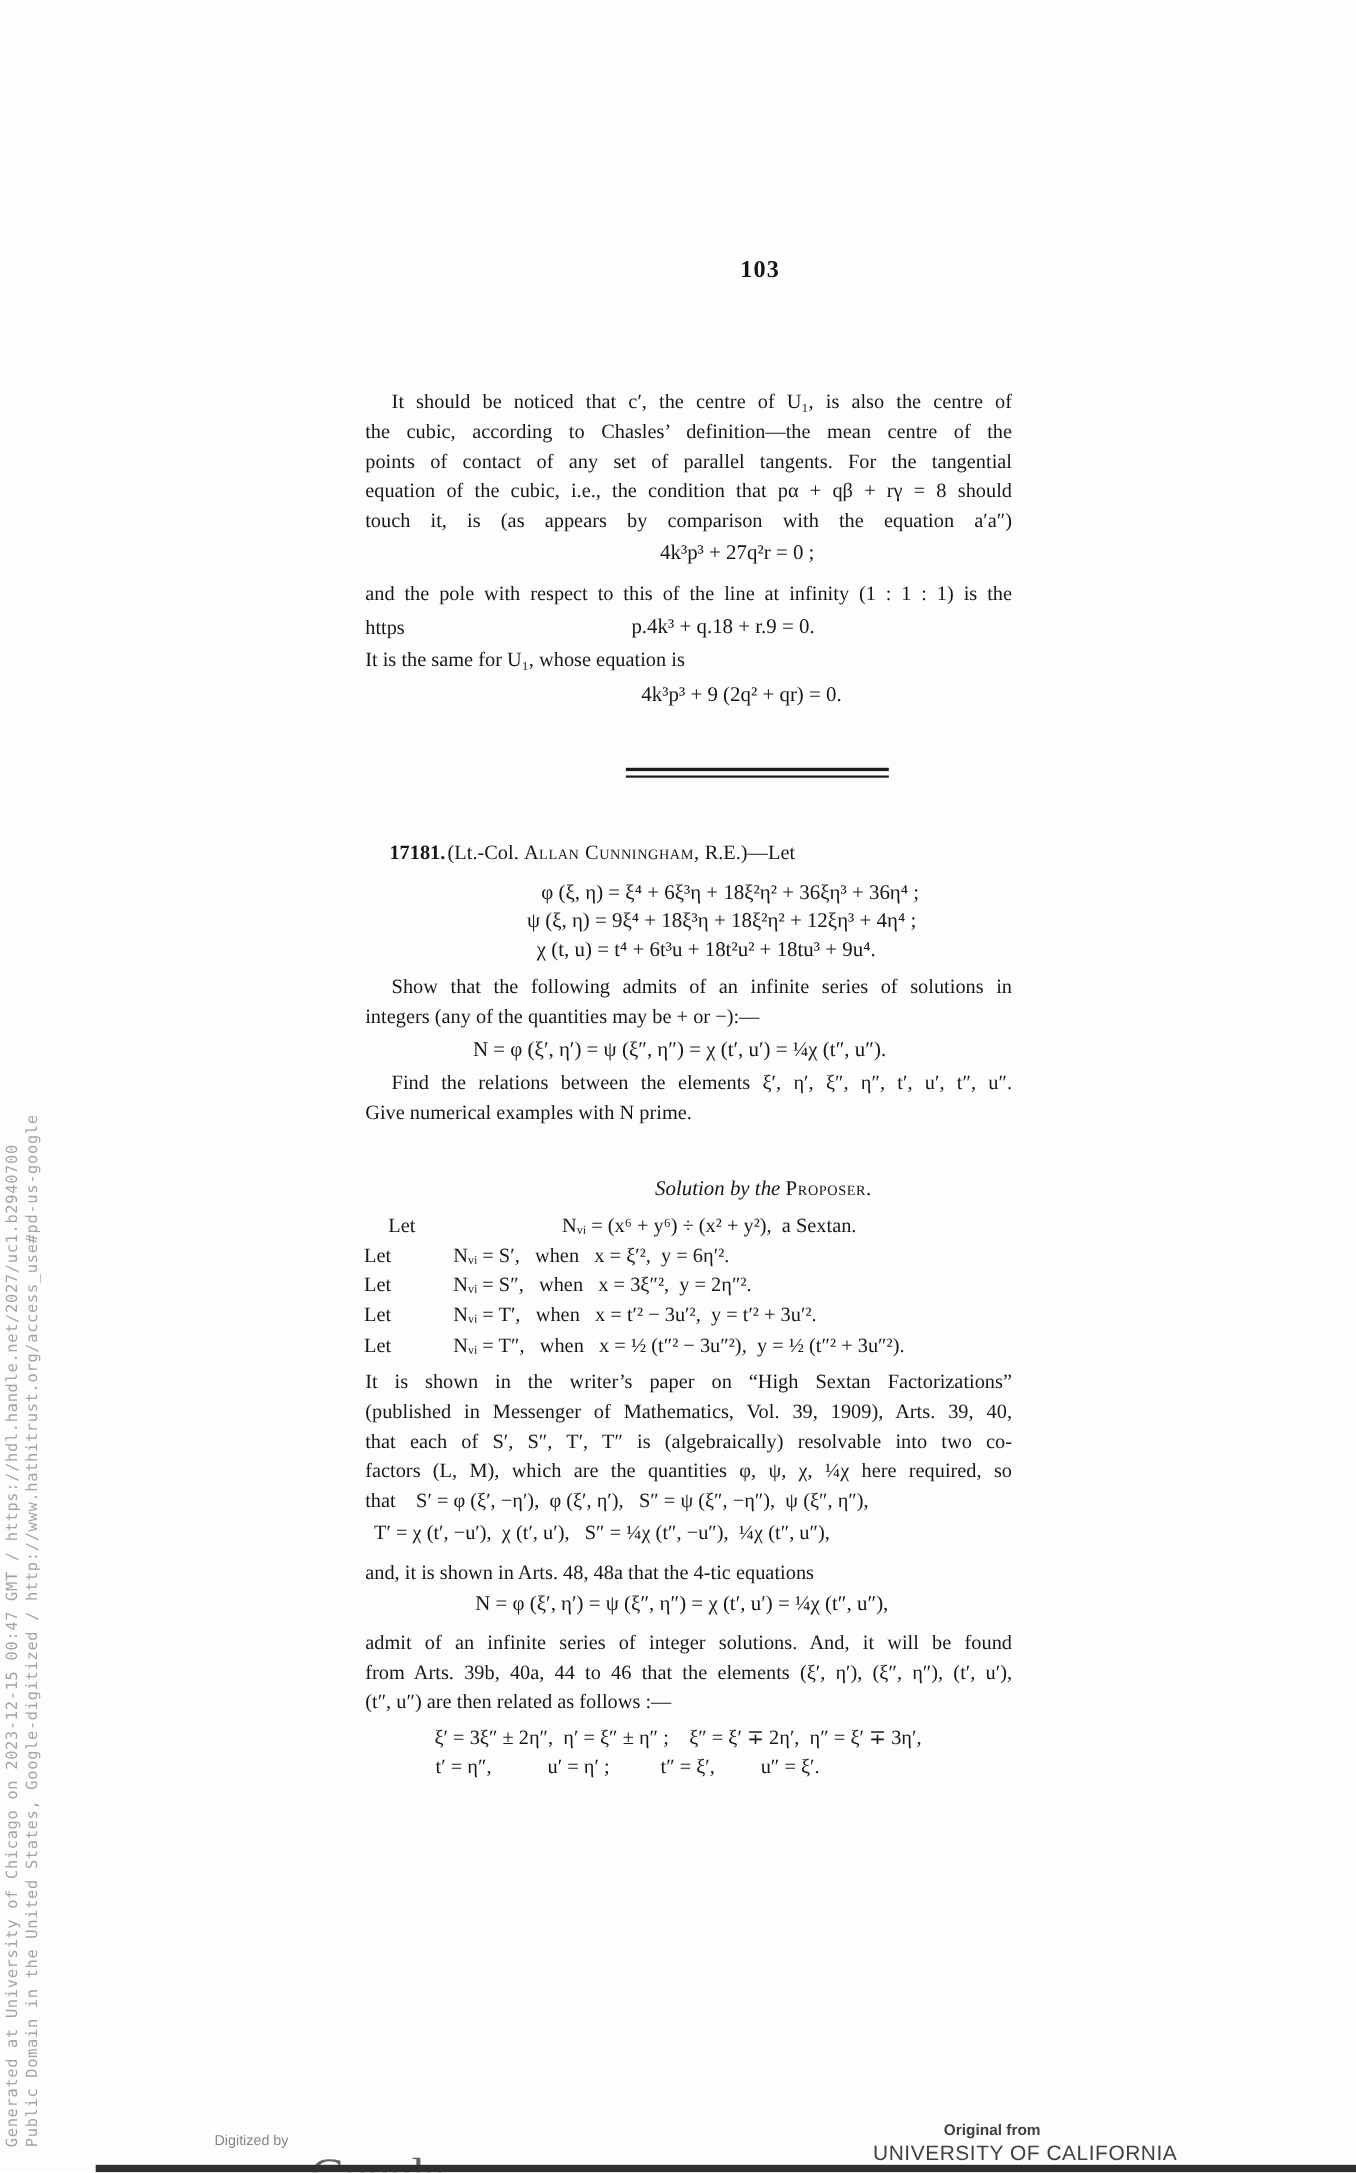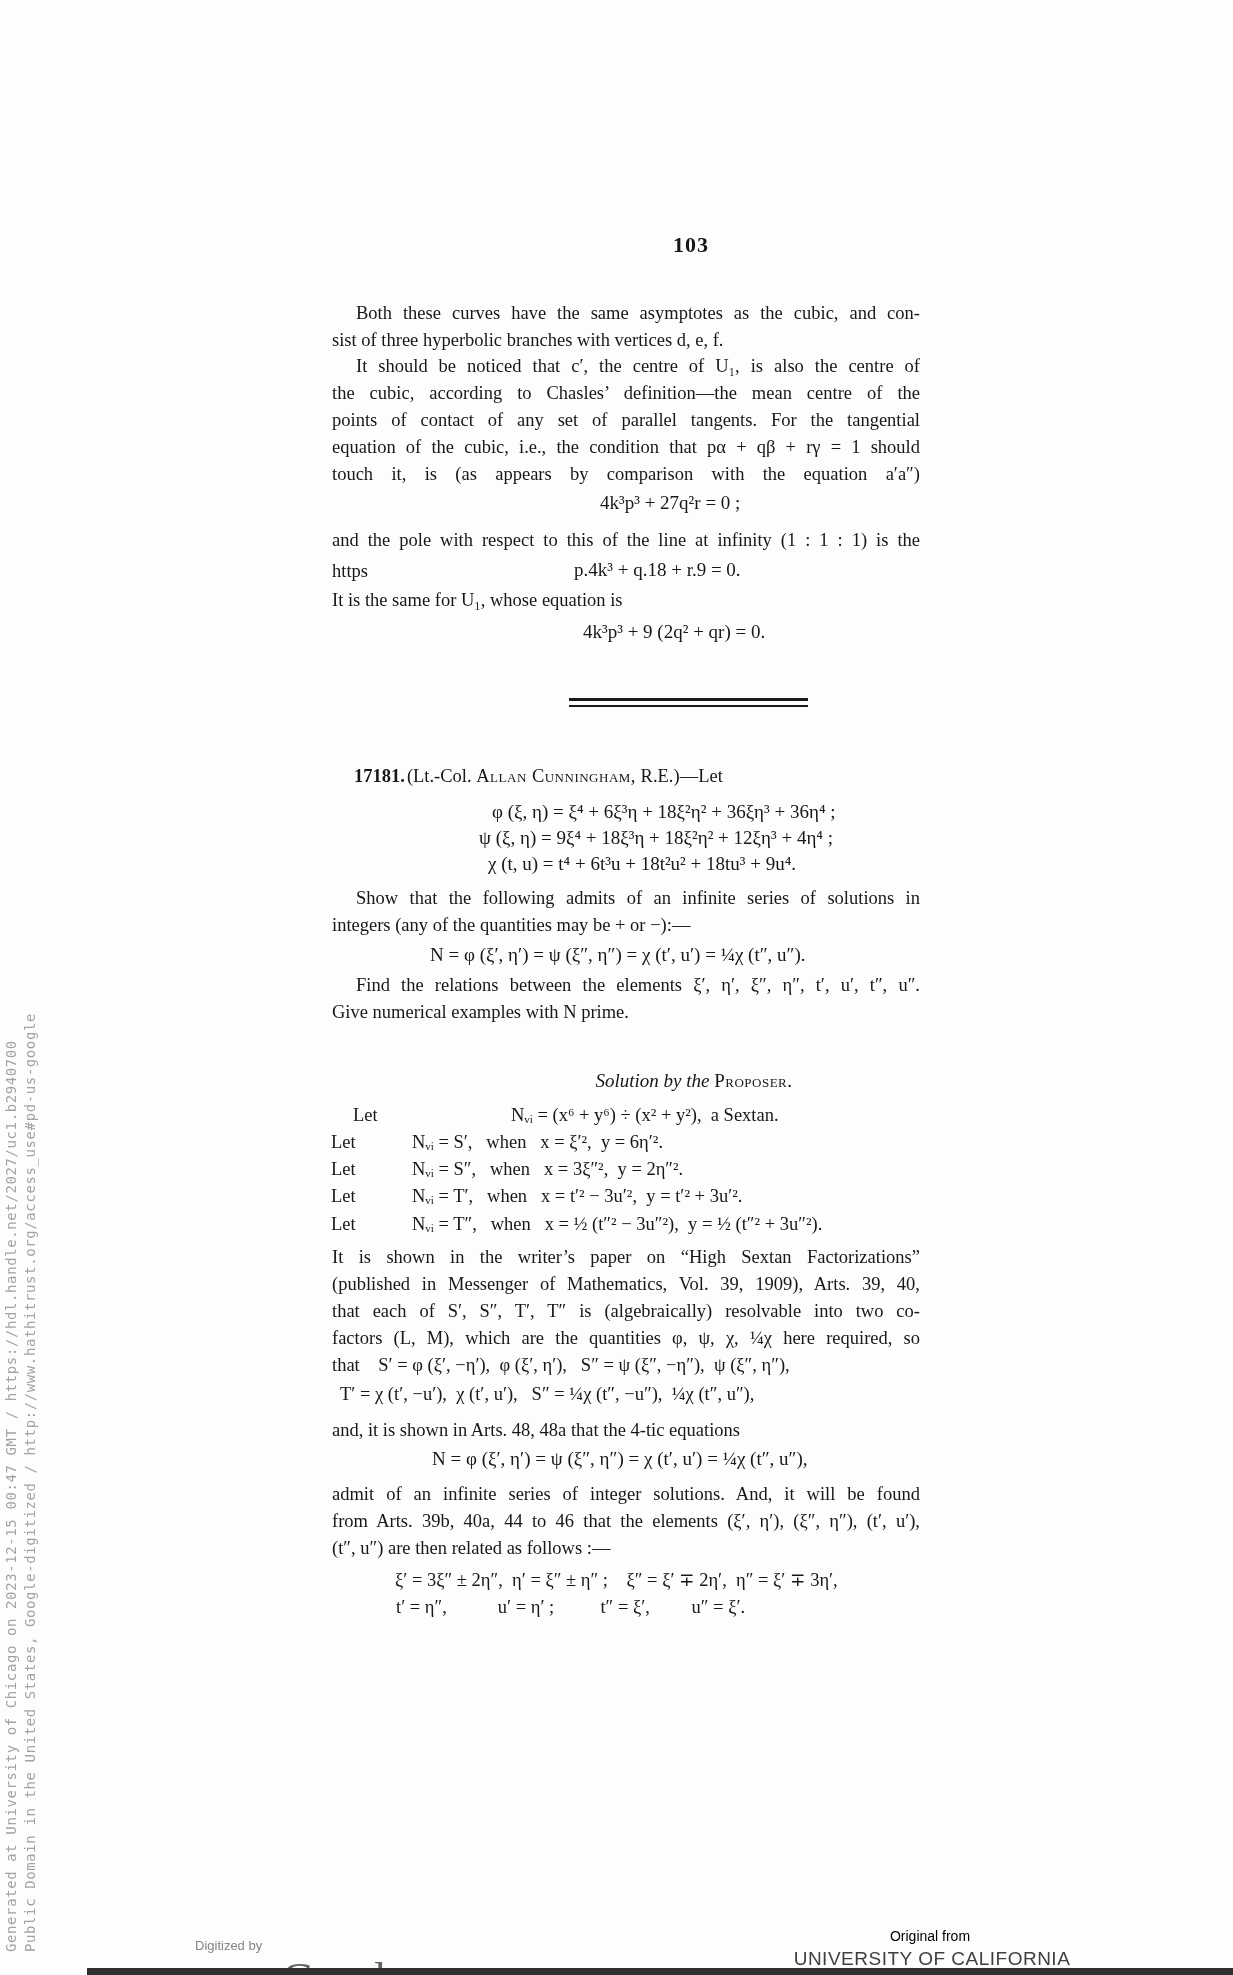--- a/index.html
+++ b/index.html
@@ -43,48 +43,44 @@
   .letrow .mth{position:absolute;white-space:pre;}
   .letrow.first .lbl{left:353px;} .letrow.first .mth{left:511px;}
   .letrow.rest  .lbl{left:331px;} .letrow.rest  .mth{left:412px;}
   
   .digitized{position:absolute;left:195px;top:1938px;
              font-family:"Liberation Sans","DejaVu Sans",sans-serif;
              font-size:13px;color:#858585;}
   .glogo{position:absolute;left:282px;top:1916px;
          font-family:"Liberation Serif","DejaVu Serif",serif;
          font-size:45px;color:#636363;letter-spacing:-2px;margin-top:36px;}
-  .origfrom{position:absolute;left:930px;top:1928px;transform:translateX(-50%);
+  .origfrom{position:absolute;left:902px;top:1928px;transform:translateX(-50%);
             font-family:"Liberation Sans","DejaVu Sans",sans-serif;
-            font-size:14px;color:#000000;}
+            font-size:14px;color:#404040;font-weight:bold;}
   .institution{position:absolute;left:932px;top:1948px;transform:translateX(-50%);
                font-family:"Liberation Sans","DejaVu Sans",sans-serif;
                font-size:19px;color:#404040;letter-spacing:.5px;white-space:nowrap;}
   .bottombar{position:absolute;left:87px;top:1968px;width:1146px;height:7px;background:#2f2f2f;}
 </style>
 </head>
 <body>
 
 <div class="page">
 
   <div class="mline mline1">Generated at University of Chicago on 2023-12-15 00:47 GMT  /  https://hdl.handle.net/2027/uc1.b2940700</div>
   <div class="mline mline2">Public Domain in the United States, Google-digitized  /  http://www.hathitrust.org/access_use#pd-us-google</div>
 
   <div class="pageno">103</div>
 
-  <div class="col" style="top:300px">
-    <div class="pline j ind">Both these curves have the same asymptotes as the cubic, and con-</div>
-    <div class="pline">sist of three hyperbolic branches with vertices d, e, f.</div>
-  </div>
 
   <div class="col" style="top:353px">
     <div class="pline j ind">It should be noticed that c′, the centre of U₁, is also the centre of</div>
     <div class="pline j">the cubic, according to Chasles’ definition—the mean centre of the</div>
     <div class="pline j">points of contact of any set of parallel tangents.  For the tangential</div>
-    <div class="pline j">equation of the cubic, i.e., the condition that pα + qβ + rγ = 1 should</div>
+    <div class="pline j">equation of the cubic, i.e., the condition that pα + qβ + rγ = 8 should</div>
     <div class="pline j">touch it, is (as appears by comparison with the equation a′a″)</div>
   </div>
 
   <div class="eq" style="left:600px;top:490px">4k³p³ + 27q²r = 0 ;</div>
 
   <div class="col" style="top:527px">
     <div class="pline j">and the pole with respect to this of the line at infinity (1 : 1 : 1) is the</div>
   </div>
   <div class="eq" style="left:332px;top:558px;font-size:18.5px">https</div>
   <div class="eq" style="left:574px;top:557px">p.4k³ + q.18 + r.9 = 0.</div>

